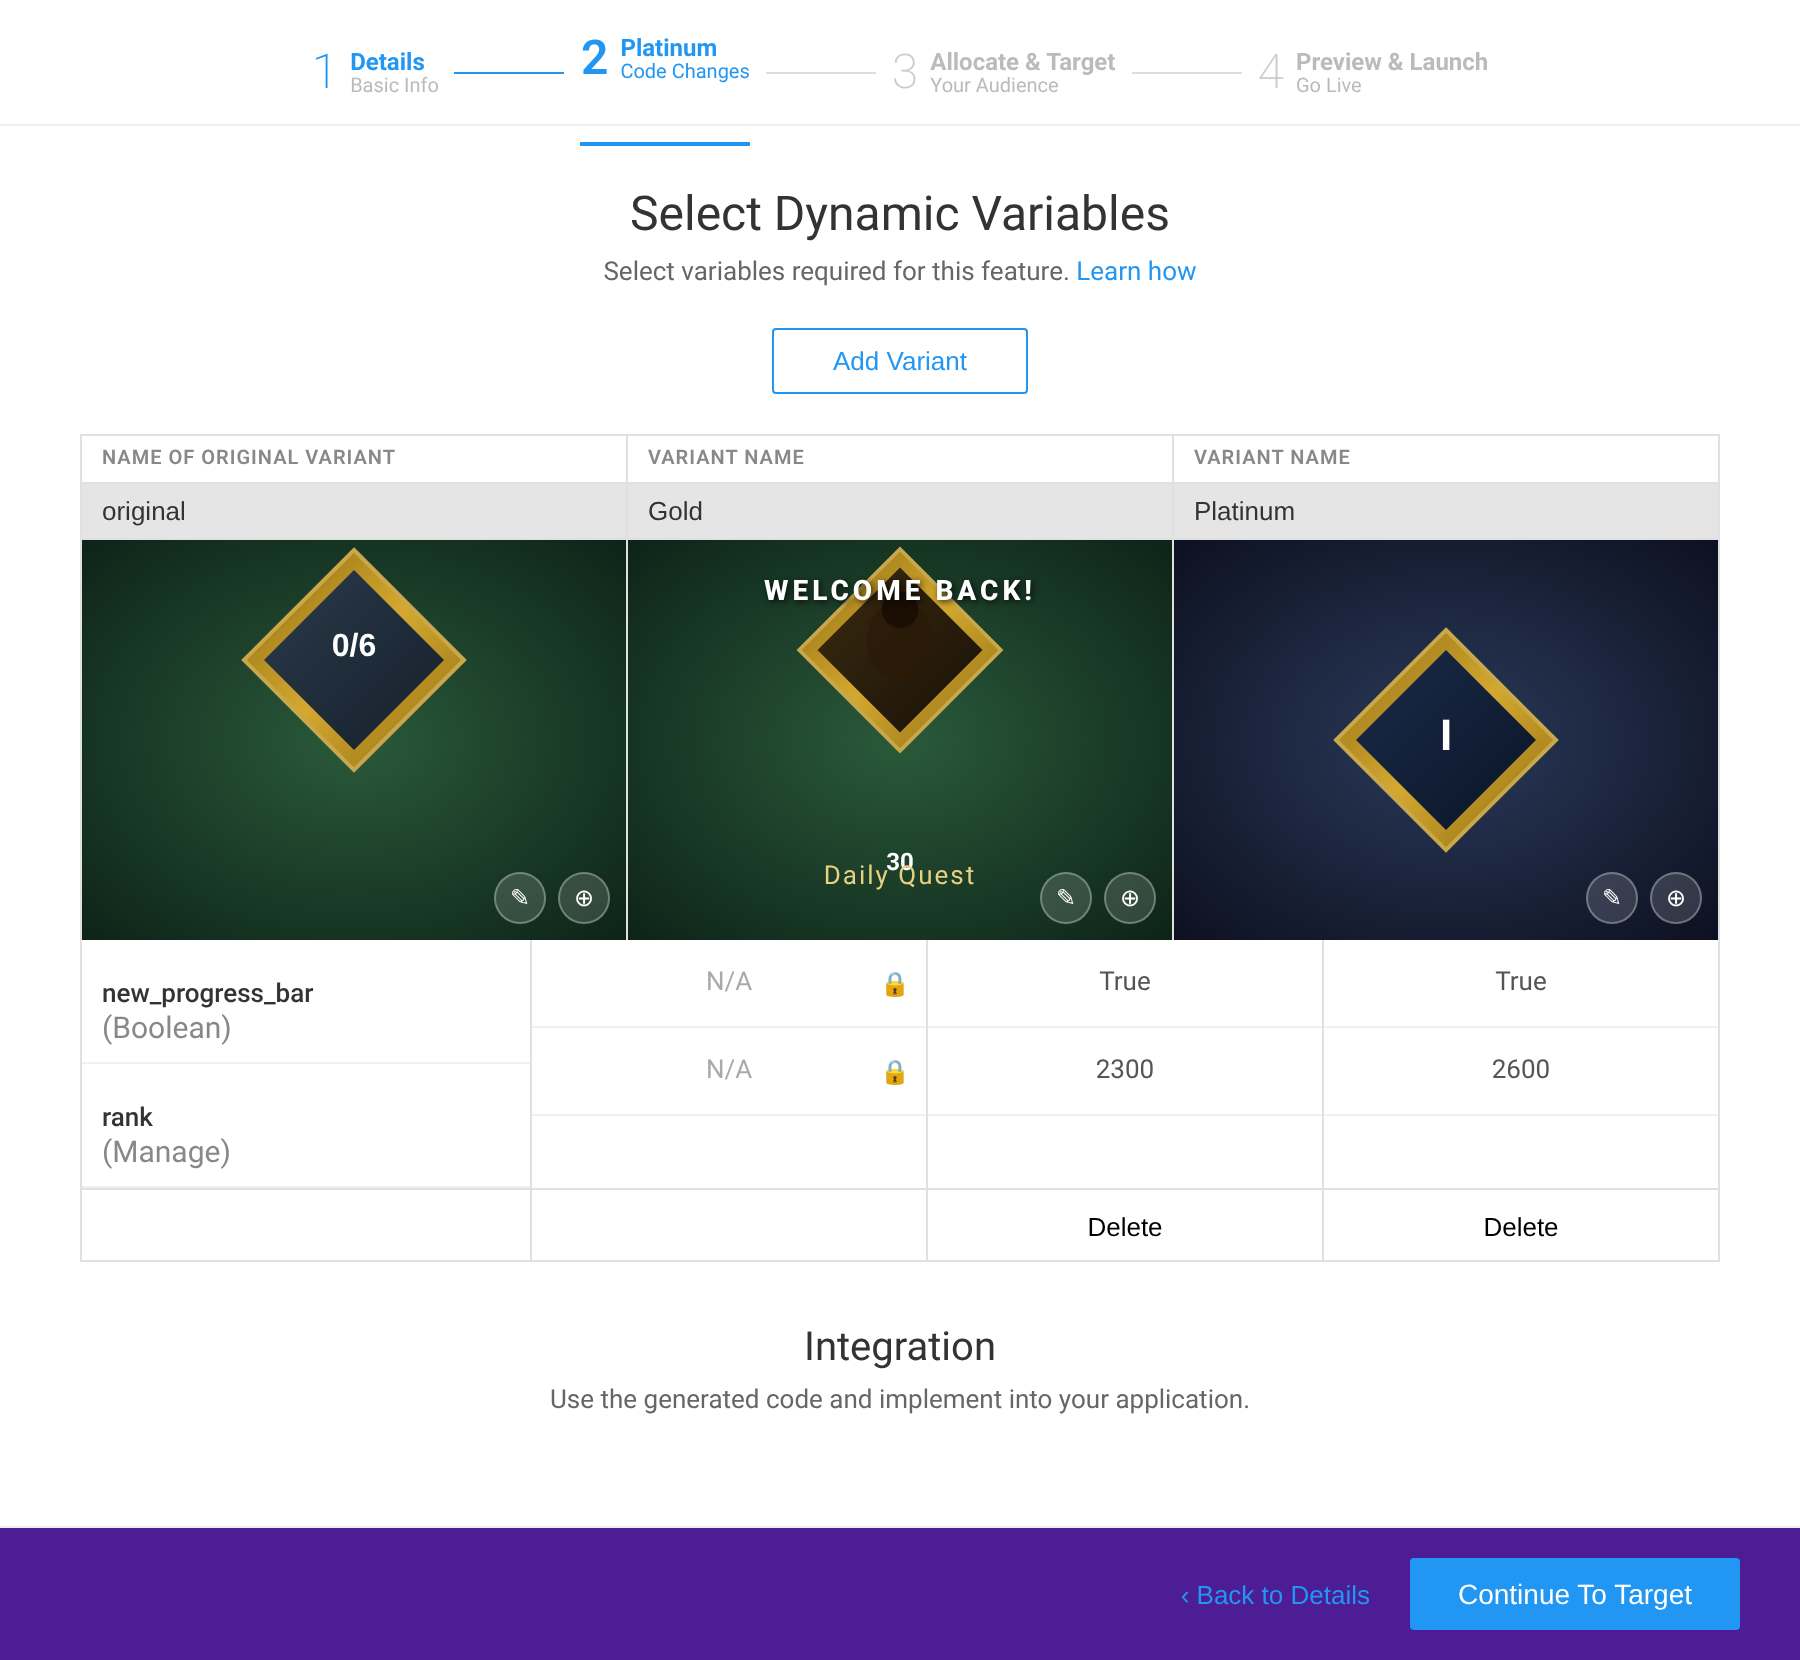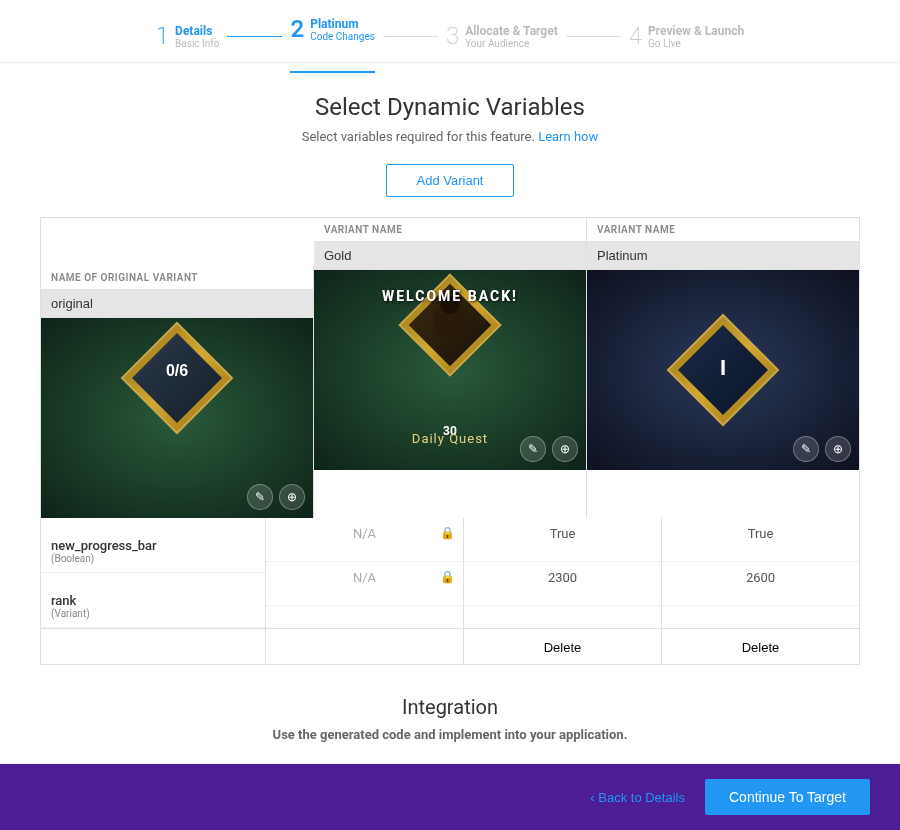--- a/index.html
+++ b/index.html
@@ -53,43 +53,43 @@
     }
     .manage-variables-link {
       color: #2196F3; font-size: 12px; cursor: pointer; text-decoration: none;
       display: flex; align-items: center; gap: 4px; padding: 0 10px;
       margin-bottom: 8px;
     }
     .variable-row {
       padding: 8px 10px; border-bottom: 1px solid #f0f0f0;
     }
     .variable-name { font-size: 13px; color: #333; font-weight: 500; margin-top: 12px; }
-    .variable-type { font-size: 10px; color: #888; }
+    .variable-type { font-size: 15px; color: #888; }
     .var-cell {
       padding: 8px 10px; border-bottom: 1px solid #f0f0f0;
-      display: flex; align-items: flex-start; justify-content: center;
+      display: flex; align-items: center; justify-content: center;
       height: 44px; font-size: 13px; color: #555; position: relative;
     }
     .var-cell.na { color: #aaa; }
     .lock-icon {
       position: absolute; right: 8px; color: #ccc; font-size: 12px;
     }
     .delete-btn {
       color: #000000; font-size: 13px; cursor: pointer; background: none; border: none;
     }
 
     
     .integration-section {
       text-align: center; padding: 30px 0 10px;
     }
     .integration-title {
       font-size: 20px; font-weight: 400; color: #333; margin-bottom: 8px;
     }
     .integration-subtitle {
-      font-size: 13px; color: #666; font-weight: bold;
+      font-size: 13px; color: #666;
     }
 
     
     .footer {
       position: absolute; bottom: 0; left: 0; right: 0;
       padding: 15px 30px;
       display: flex; justify-content: flex-end; align-items: center; gap: 20px;
       border-top: 1px solid #eee; background: #4c1d95;
     }
     .back-btn {
@@ -188,21 +188,21 @@
   <div class="page-subtitle">
     <span>Select variables required for this feature.</span>
     <a href="#">Learn how</a>
   </div>
 
   <button class="add-variant-btn">Add Variant</button>
 
   <div class="variants-outer">
     <div style="display:flex; border: 1px solid #e0e0e0; border-bottom: none;">
 
-      <div style="flex:1; border-right:1px solid #e0e0e0;margin-top:48px;">
+      <div style="flex:1; border-right:1px solid #e0e0e0;">
         <div class="variant-header">NAME OF ORIGINAL VARIANT</div>
         <input class="variant-name-input" type="text" value="original" style="">
         <div class="game-image">
           <div style="width:100%;height:100%;background:radial-gradient(ellipse at center, #2a5a3a 0%, #0d2318 100%); display:flex;justify-content:center;">
 
             <svg width="120" height="120" viewBox="0 0 120 120">
               <defs>
                 <linearGradient id="goldGrad1" x1="0%" y1="0%" x2="100%" y2="100%">
                   <stop offset="0%" style="stop-color:#8a6a10"></stop>
                   <stop offset="50%" style="stop-color:#d4a830"></stop>
@@ -292,21 +292,21 @@
     <div style="display:flex; border:1px solid #e0e0e0; border-top:none; border-bottom:none;">
       <div class="fv-left">
 
         <div class="variable-row">
           <div class="variable-name">new_progress_bar</div>
           <div class="variable-type">(<span>Boolean</span>)</div>
         </div>
 
         <div class="variable-row">
           <div class="variable-name">rank</div>
-          <div class="variable-type">(<span>Variant</span>)</div>
+          <div class="variable-type">(<span>Manage</span>)</div>
         </div>
       </div>
 
       <div class="fv-col" style="border-right:1px solid #e0e0e0;">
         <div class="var-cell na">
           <span>N/A</span>
           <span class="lock-icon">🔒</span>
         </div>
         <div class="var-cell na">
           <span>N/A</span>

